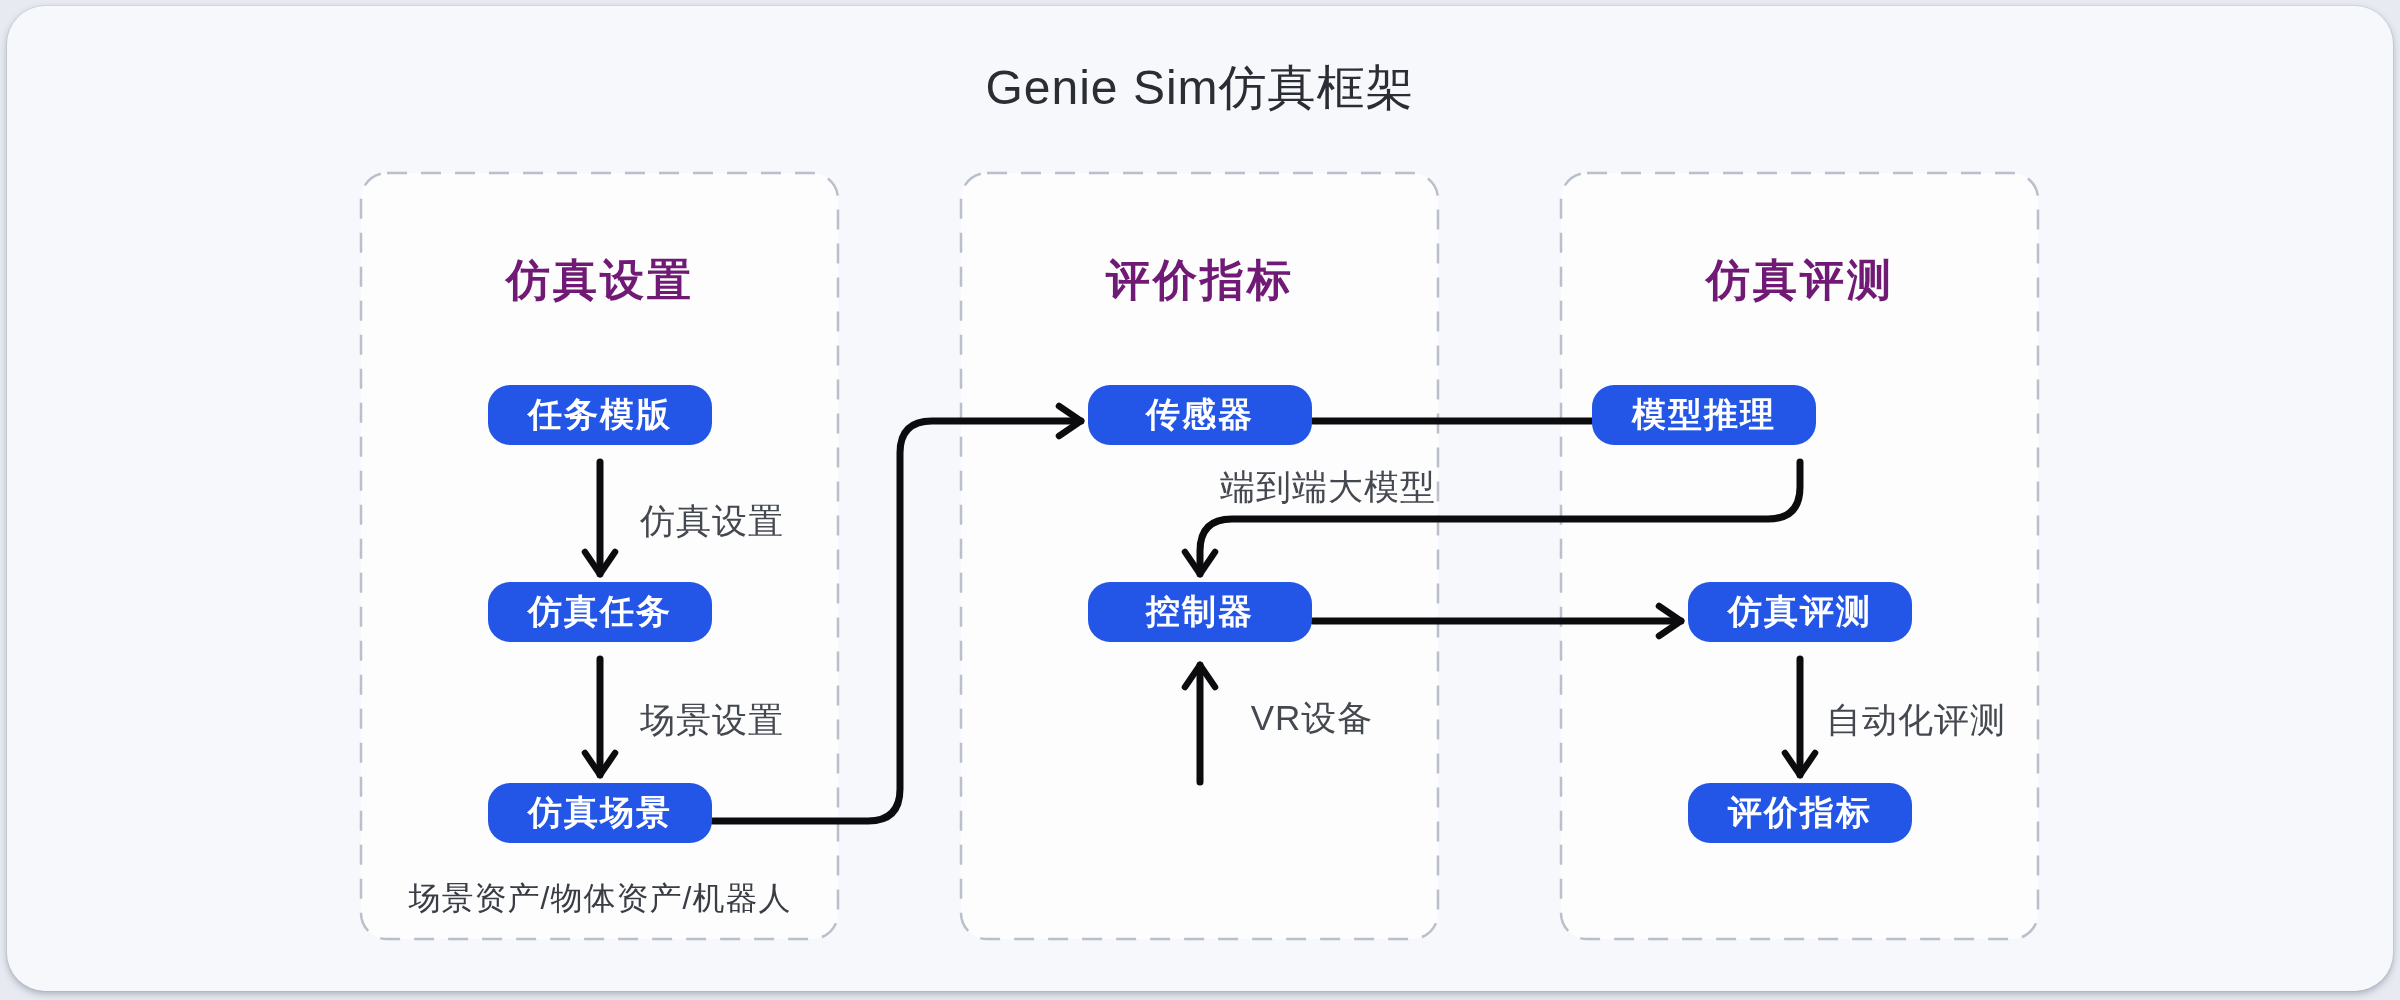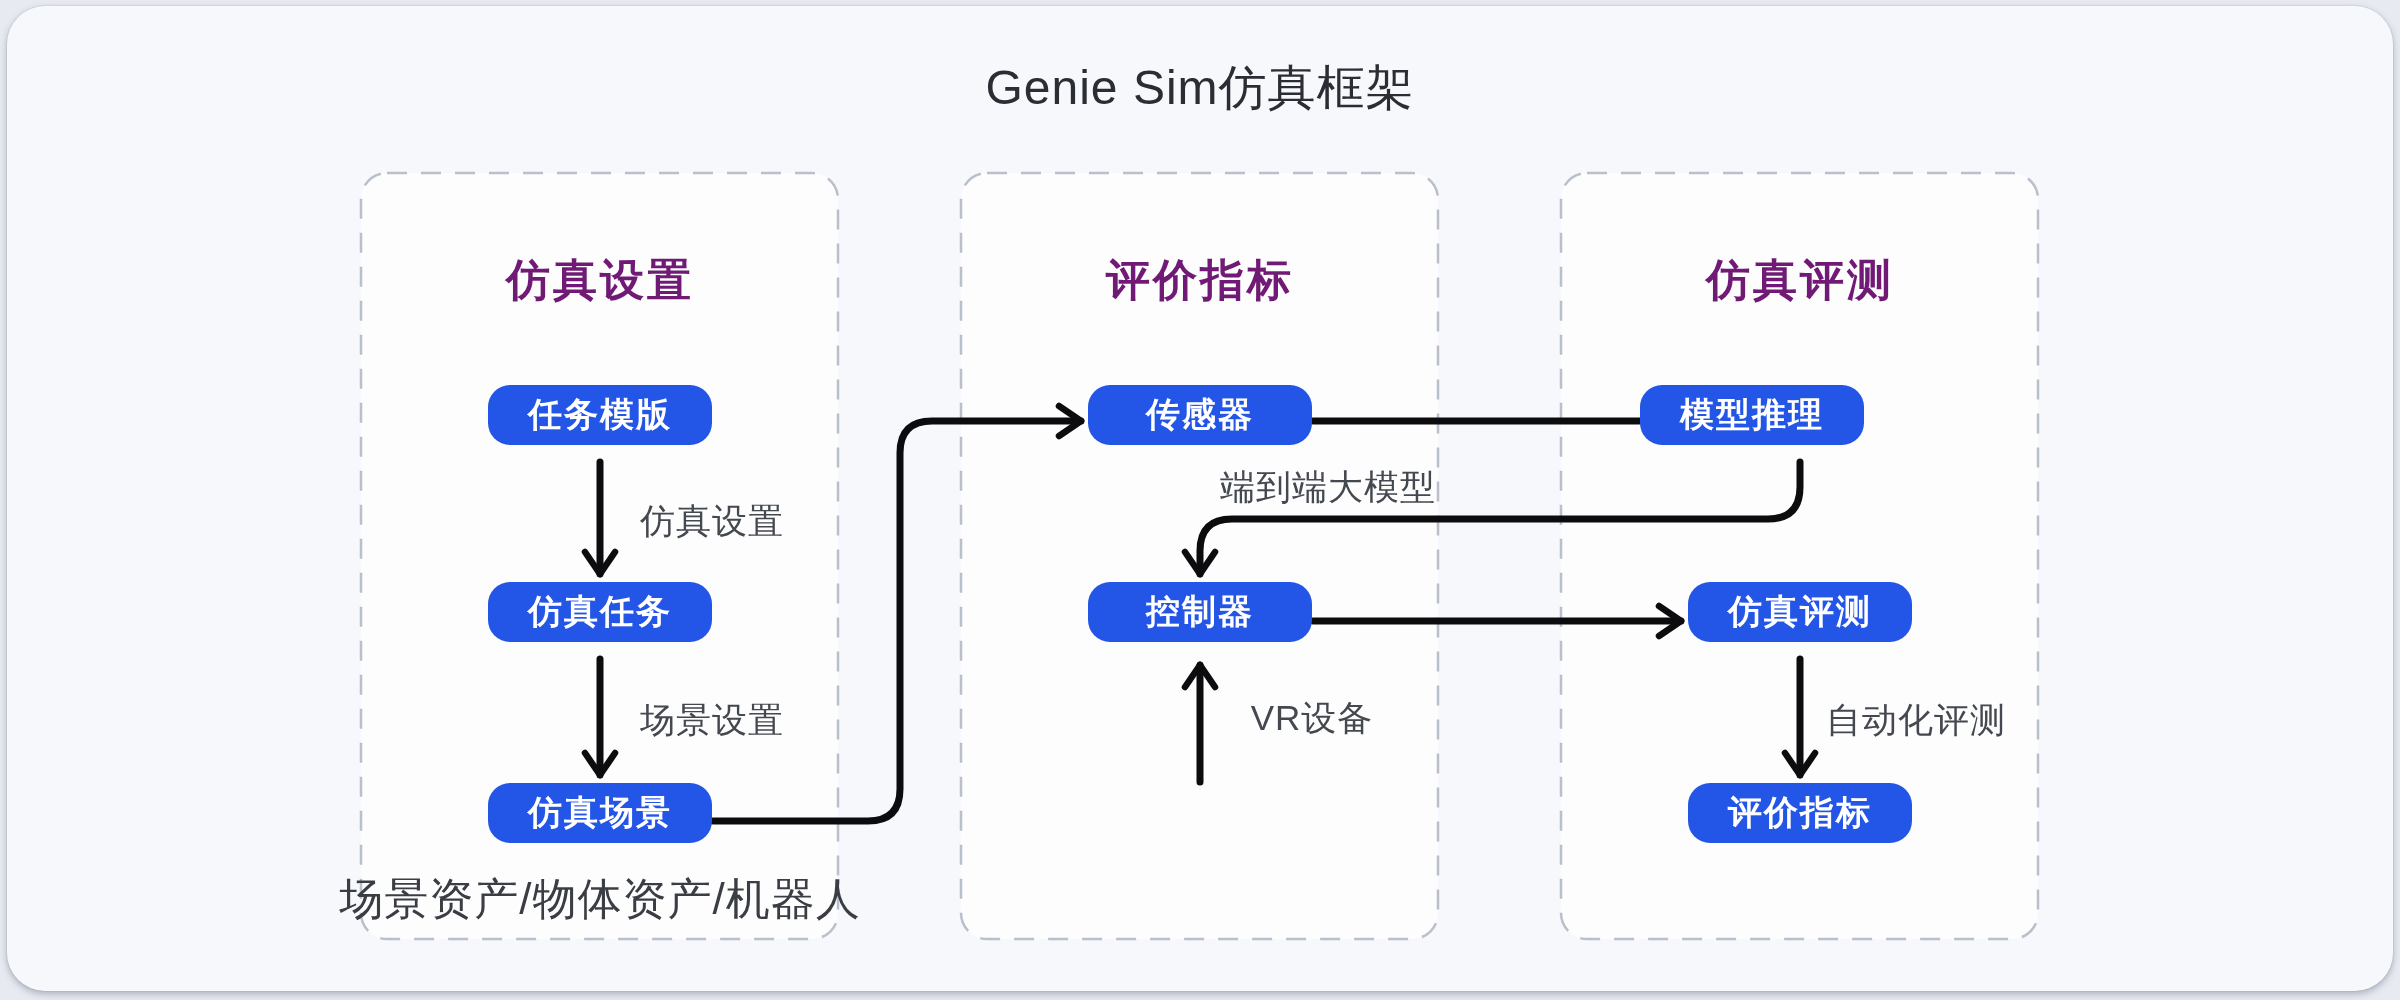--- a/index.html
+++ b/index.html
@@ -29,21 +29,21 @@
     background:#2355e7;border-radius:22px;
     color:#ffffff;font-size:34px;font-weight:bold;letter-spacing:2px;
     display:flex;align-items:center;justify-content:center;white-space:nowrap;
   }
   .elabel{
     position:absolute;transform:translate(-50%,-50%);
     font-size:35px;color:#44484f;white-space:nowrap;letter-spacing:1px;
   }
   .footnote{
     position:absolute;transform:translate(-50%,-50%);
-    font-size:44px;color:#3a3e44;white-space:nowrap;letter-spacing:1px;text-align:right;
+    font-size:32px;color:#3a3e44;white-space:nowrap;letter-spacing:1px;text-align:right;
   }
 </style>
 </head>
 <body>
 
 <div class="stage">
   <div class="canvas"></div>
 
   <svg class="overlay" viewBox="0 0 2400 1000">
     <defs>
@@ -74,21 +74,21 @@
   <div class="heading" style="left:1200px">评价指标</div>
   <div class="heading" style="left:1800px">仿真评测</div>
 
   <div class="node" style="left:488px;top:385px">任务模版</div>
   <div class="node" style="left:488px;top:582px">仿真任务</div>
   <div class="node" style="left:488px;top:783px">仿真场景</div>
 
   <div class="node" style="left:1088px;top:385px">传感器</div>
   <div class="node" style="left:1088px;top:582px">控制器</div>
 
-  <div class="node" style="left:1640px;top:385px">模型推理</div>
+  <div class="node" style="left:1592px;top:385px">模型推理</div>
   <div class="node" style="left:1688px;top:582px">仿真评测</div>
   <div class="node" style="left:1688px;top:783px">评价指标</div>
 
   <div class="elabel" style="left:712px;top:521px">仿真设置</div>
   <div class="elabel" style="left:712px;top:720px">场景设置</div>
   <div class="elabel" style="left:1328px;top:487px">端到端大模型</div>
   <div class="elabel" style="left:1312px;top:718px">VR设备</div>
   <div class="elabel" style="left:1916px;top:720px">自动化评测</div>
 
   <div class="footnote" style="left:600px;top:899px">场景资产/物体资产/机器人</div>

